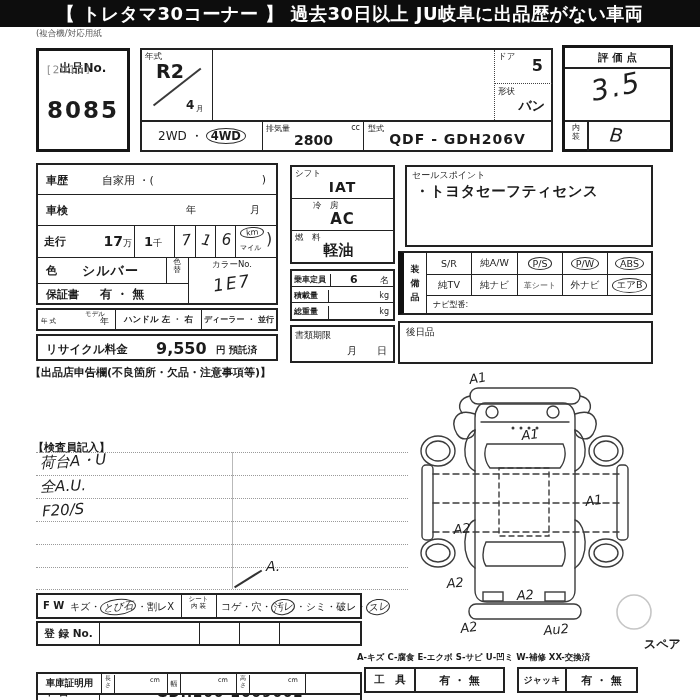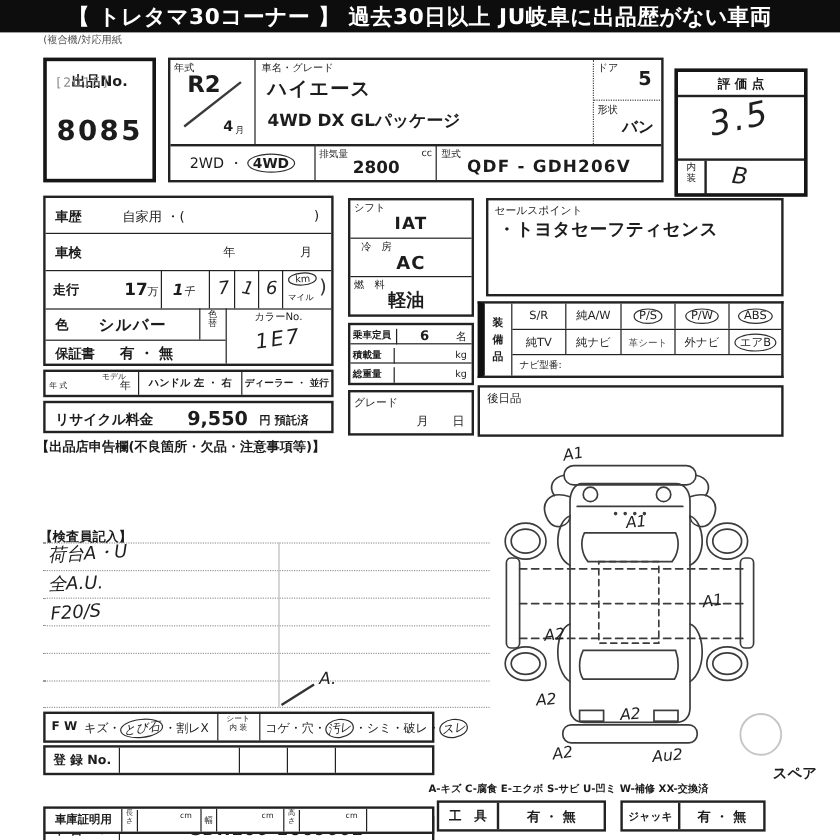--- a/index.html
+++ b/index.html
@@ -39,25 +39,20 @@
 <div class="abs bx2" style="left:140px;top:48px;width:413px;height:104px;">
 
   <div class="abs" style="left:0;top:0;width:71px;height:70px;border-right:1px solid #222;">
     <span class="abs lbl" style="left:3px;top:1px;">年式</span>
     <span class="abs bold" style="left:14px;top:10px;font-size:19px;">R2</span>
     <div class="abs" style="left:5px;top:36px;width:60px;height:1.5px;background:#3a3a3a;transform:rotate(-38deg);"></div>
     <span class="abs" style="left:44px;top:48px;font-size:12px;font-weight:bold;">4</span>
     <span class="abs" style="left:54px;top:54px;font-size:7.5px;">月</span>
   </div>
 
-  <div class="abs" style="left:71px;top:0;width:281px;height:70px;">
-    <span class="abs lbl" style="left:5px;top:1px;">車名・グレード</span>
-    <span class="abs" style="left:10px;top:14px;font-size:16px;font-weight:600;letter-spacing:1px;">ハイエース</span>
-    <span class="abs" style="left:10px;top:42px;font-size:14px;font-weight:600;">4WD DX GLパッケージ</span>
-  </div>
 
   <div class="abs" style="left:352px;top:0;width:57px;height:70px;border-left:1px dotted #444;">
     <span class="abs lbl" style="left:3px;top:1px;">ドア</span>
     <span class="abs bold" style="right:8px;top:6px;font-size:16px;">5</span>
     <div class="abs" style="left:0;top:33px;width:57px;border-bottom:1px dotted #444;"></div>
     <span class="abs lbl" style="left:3px;top:36px;">形状</span>
     <span class="abs bold" style="right:6px;top:47px;font-size:13px;">バン</span>
   </div>
 
   <div class="abs" style="left:0;top:70px;width:121px;height:30px;border-top:2px solid #222;border-right:1px solid #222;display:flex;align-items:center;justify-content:center;gap:3px;">
@@ -68,21 +63,21 @@
     <span class="abs" style="left:3px;top:1px;font-size:8px;">排気量</span>
     <span class="abs" style="right:3px;top:1px;font-size:8px;">cc</span>
     <span class="abs bold" style="left:0;top:10px;width:101px;text-align:center;font-size:14px;">2800</span>
   </div>
   <div class="abs" style="left:222px;top:70px;width:187px;height:30px;border-top:2px solid #222;">
     <span class="abs" style="left:4px;top:1px;font-size:8px;">型式</span>
     <span class="abs bold" style="left:0;top:9px;width:187px;text-align:center;font-size:14px;letter-spacing:1px;">QDF - GDH206V</span>
   </div>
 </div>
 
-<div class="abs bx3" style="left:562px;top:45px;width:111px;height:107px;margin-top:12px;">
+<div class="abs bx3" style="left:562px;top:45px;width:111px;height:107px;">
   <div class="ctr bold" style="width:100%;height:21px;border-bottom:2px solid #222;font-size:10.5px;">評 価 点</div>
   <div class="abs hand" style="left:26px;top:22px;font-size:28px;transform:rotate(-12deg);letter-spacing:2px;">3.5</div>
   <div class="abs" style="left:0;top:72px;width:105px;height:29px;border-top:2px solid #222;">
     <div class="abs" style="left:0;top:0;width:24px;height:29px;border-right:2px solid #222;text-align:center;line-height:1.1;padding-top:2px;">
       <div style="font-size:8px;">内</div>
       <div style="font-size:8px;">装</div>
     </div>
     <div class="abs hand" style="left:45px;top:2px;font-size:19px;transform:rotate(6deg);">B</div>
   </div>
 </div>
@@ -97,21 +92,21 @@
   <span class="abs bold" style="left:8px;top:38px;font-size:11px;">車検</span>
   <span class="abs" style="left:148px;top:38px;font-size:10px;">年</span>
   <span class="abs" style="left:212px;top:38px;font-size:10px;">月</span>
   <div class="hline" style="left:0;top:60px;width:238px;"></div>
 
   <span class="abs bold" style="left:6px;top:69px;font-size:11px;">走行</span>
   <span class="abs" style="left:40px;top:66px;width:54px;text-align:right;">
     <span style="font-size:14px;font-weight:bold;">17</span><span style="font-size:9px;">万</span>
   </span>
   <div class="vline" style="left:96px;top:60px;height:32px;"></div>
-  <span class="abs" style="left:96px;top:66px;width:38px;text-align:center;font-style:italic;">
+  <span class="abs" style="left:96px;top:66px;width:38px;text-align:center;">
     <span style="font-size:13px;font-weight:bold;">1</span><span style="font-size:9px;">千</span>
   </span>
   <div class="vline" style="left:136px;top:60px;height:32px;"></div>
   <span class="abs hand" style="left:139px;top:66px;width:19px;text-align:center;font-size:15px;transform:rotate(-6deg);">7</span>
   <div class="vline" style="left:157px;top:60px;height:32px;"></div>
   <span class="abs hand" style="left:159px;top:66px;width:19px;text-align:center;font-size:15px;transform:rotate(12deg);">1</span>
   <div class="vline" style="left:177px;top:60px;height:32px;"></div>
   <span class="abs hand" style="left:179px;top:66px;width:19px;text-align:center;font-size:15px;">6</span>
   <div class="vline" style="left:197px;top:60px;height:32px;"></div>
   <span class="abs oval" style="left:202px;top:62px;font-size:8px;padding:0 5px;transform:rotate(-4deg);">km</span>
@@ -156,21 +151,21 @@
 </div>
 
 <div class="abs bold" style="left:30px;top:365px;font-size:11px;">【出品店申告欄(不良箇所・欠品・注意事項等)】</div>
 
 <div class="abs bx2" style="left:290px;top:165px;width:105px;height:99px;">
   <div class="abs" style="left:0;top:0;width:101px;height:32px;border-bottom:1px solid #222;">
     <span class="abs lbl" style="left:3px;top:1px;">シフト</span>
     <div class="bold" style="text-align:center;padding-top:12px;font-size:14px;letter-spacing:1px;">IAT</div>
   </div>
   <div class="abs" style="left:0;top:32px;width:101px;height:32px;border-bottom:1px solid #222;">
-    <span class="abs lbl" style="left:9px;top:1px;">冷　房</span>
+    <span class="abs lbl" style="left:21px;top:1px;">冷　房</span>
     <div class="bold" style="text-align:center;padding-top:11px;font-size:15px;letter-spacing:1px;">AC</div>
   </div>
   <div class="abs" style="left:0;top:64px;width:93px;height:31px;">
     <span class="abs lbl" style="left:3px;top:1px;">燃　料</span>
     <div class="bold" style="text-align:center;padding-top:10px;font-size:15px;">軽油</div>
   </div>
 </div>
 <div class="abs bx2" style="left:290px;top:269px;width:105px;height:52px;">
   <div class="abs" style="left:0;top:0;width:101px;height:16px;border-bottom:1px solid #222;">
     <span class="abs bold" style="left:2px;top:3px;font-size:8px;border-right:1px solid #222;padding-right:4px;height:13px;">乗車定員</span>
@@ -180,21 +175,21 @@
   <div class="abs" style="left:0;top:16px;width:101px;height:16px;border-bottom:1px solid #222;padding-left:36px;">
     <span class="abs bold" style="left:2px;top:3px;font-size:8px;border-right:1px solid #222;padding-right:10px;height:13px;">積載量</span>
     <span class="abs" style="right:4px;top:4px;font-size:8px;">kg</span>
   </div>
   <div class="abs" style="left:0;top:32px;width:101px;height:16px;">
     <span class="abs bold" style="left:2px;top:3px;font-size:8px;border-right:1px solid #222;padding-right:10px;height:13px;">総重量</span>
     <span class="abs" style="right:4px;top:4px;font-size:8px;">kg</span>
   </div>
 </div>
 <div class="abs bx2" style="left:290px;top:325px;width:105px;height:38px;">
-  <span class="abs lbl" style="left:3px;top:2px;font-size:9px;">グレード</span>
+  <span class="abs lbl" style="left:3px;top:2px;font-size:9px;">書類期限</span>
   <span class="abs" style="right:6px;bottom:3px;font-size:10px;">月　　日</span>
 </div>
 
 <div class="abs bx2" style="left:405px;top:165px;width:248px;height:82px;">
   <span class="abs" style="left:5px;top:2px;font-size:9px;">セールスポイント</span>
   <span class="abs bold" style="left:8px;top:15px;font-size:14.5px;letter-spacing:.5px;">・トヨタセーフティセンス</span>
 </div>
 
 <div class="abs" style="left:398px;top:251px;width:255px;height:64px;border:2px solid #222;border-left:6px solid #111;display:flex;">
   <div style="flex:0 0 23px;border-right:1px solid #222;display:flex;flex-direction:column;align-items:center;justify-content:center;gap:1px;">

